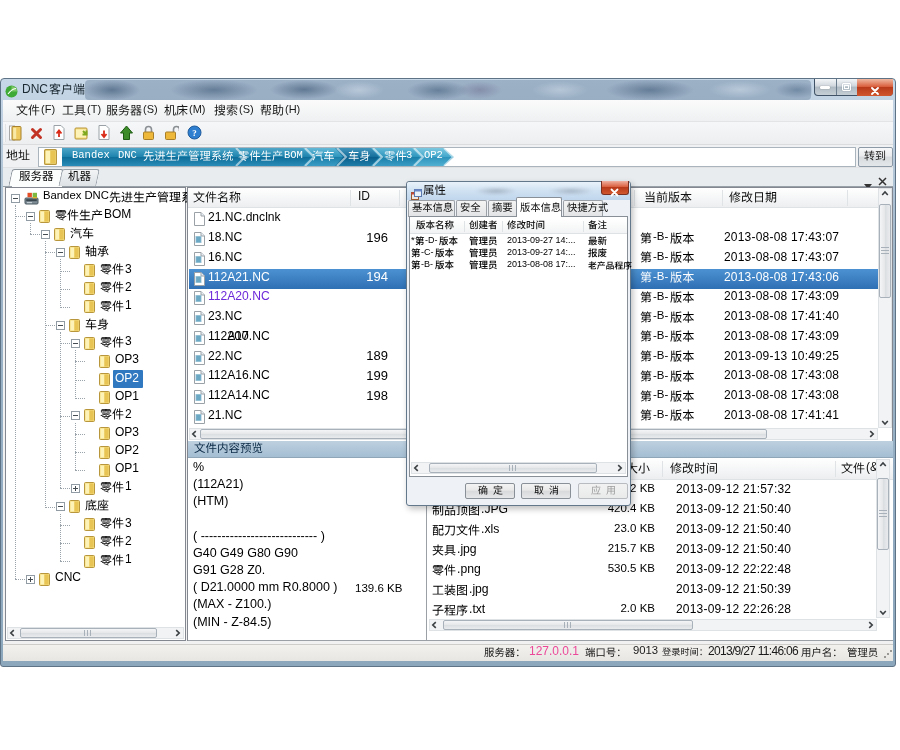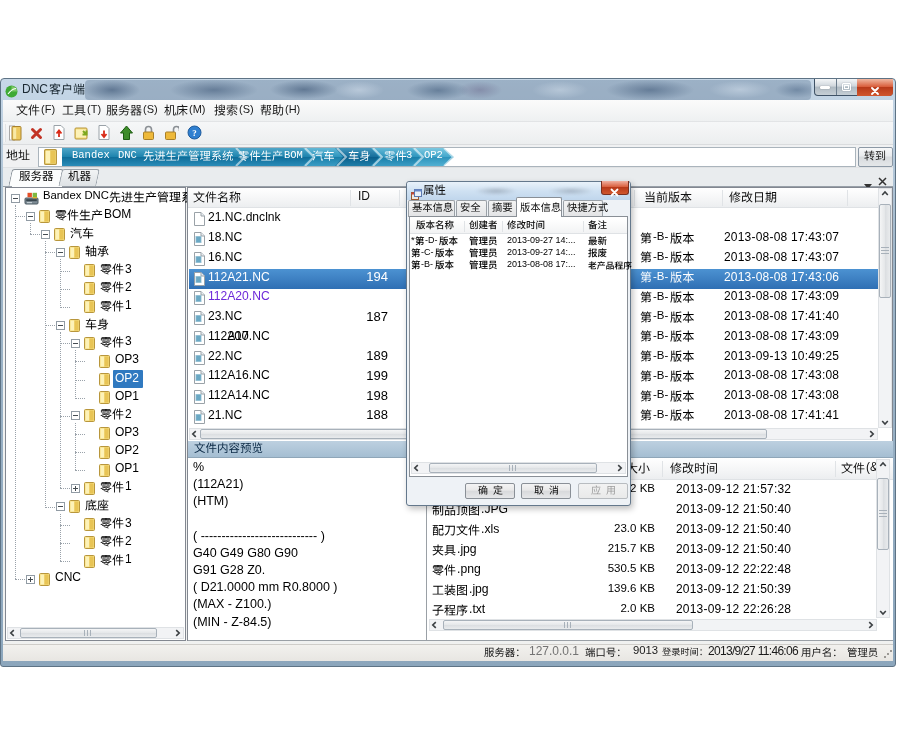--- a/index.html
+++ b/index.html
@@ -714,20 +714,21 @@
 <div style="position:absolute;left:208px;top:210.2px;height:18.1px;line-height:18.1px;font:normal 12.1px 'Liberation Sans',sans-serif;color:#000;white-space:pre">21.NC.dnclnk</div>
 <div style="position:absolute;left:193px;top:232.05px;width:12px;height:14px;">
       <svg width="12" height="14" viewBox="0 0 12 14" style="display:block">
 <path d="M1.5 .5 h6.5 l3.5 3.5 v9.5 h-10 z" fill="#fff" stroke="#9aa2a8"></path>
 <path d="M8 .5 v3.5 h3.5" fill="#e8eef2" stroke="#9aa2a8"></path>
         <rect x="2.5" y="4" width="6" height="7" fill="#9fc6d8"></rect>
         <rect x="3.2" y="4.8" width="4.6" height="5.4" fill="#6aa8c4"></rect>
 </svg>
     </div>
 <div style="position:absolute;left:208px;top:230.0px;height:18.1px;line-height:18.1px;font:normal 12.1px 'Liberation Sans',sans-serif;color:#000;white-space:pre">18.NC</div>
+<div style="position:absolute;left:88px;top:229.6px;width:300px;height:19px;line-height:19px;font:normal 13px 'Liberation Sans',sans-serif;color:#000;text-align:right;white-space:pre">196</div>
 <div style="position:absolute;left:640px;top:231.6px;width:13px;height:14px;overflow:hidden">
       <svg width="13" height="14" viewBox="0 0 13 14" style="display:block">
         <g transform="translate(0,10.56) scale(0.012,-0.012)" fill="#000">
           <path transform="translate(0.0,0)" d="M168 401C160 329 145 240 131 180H398C315 93 188 17 70 -22C87 -36 108 -63 119 -81C238 -34 369 51 457 151V-80H531V180H821C811 89 800 50 786 36C778 29 768 28 750 28C732 27 685 28 636 33C647 14 656 -15 657 -36C709 -39 758 -39 783 -37C812 -35 830 -29 847 -12C873 13 886 74 900 214C901 224 902 244 902 244H531V337H868V558H131V494H457V401ZM231 337H457V244H217ZM531 494H795V401H531ZM212 845C177 749 117 658 46 598C65 589 95 572 109 561C147 597 184 643 216 696H271C292 656 312 607 321 575L387 599C380 624 364 662 346 696H507V754H249C261 778 272 803 281 828ZM598 845C572 753 525 665 464 607C483 598 515 579 530 568C561 602 591 646 617 696H685C718 657 749 607 763 574L828 602C816 628 793 664 767 696H947V754H644C654 778 663 803 670 828Z"></path>
         </g>
       </svg>
     </div>
 <div style="position:absolute;left:653px;top:230.3px;height:17.5px;line-height:17.5px;font:normal 11.5px 'Liberation Sans',sans-serif;color:#000;white-space:pre">-B-</div>
 <div style="position:absolute;left:670px;top:231.5px;width:25px;height:15px;overflow:hidden">
       <svg width="25" height="15" viewBox="0 0 25 15" style="display:block">
@@ -820,21 +821,20 @@
 <div style="position:absolute;left:724px;top:289.3px;height:18px;line-height:18px;font:normal 12px 'Liberation Sans',sans-serif;color:#000;letter-spacing:0.2px;white-space:pre">2013-08-08 17:43:09</div>
 <div style="position:absolute;left:193px;top:311.05px;width:12px;height:14px;">
       <svg width="12" height="14" viewBox="0 0 12 14" style="display:block">
 <path d="M1.5 .5 h6.5 l3.5 3.5 v9.5 h-10 z" fill="#fff" stroke="#9aa2a8"></path>
 <path d="M8 .5 v3.5 h3.5" fill="#e8eef2" stroke="#9aa2a8"></path>
         <rect x="2.5" y="4" width="6" height="7" fill="#9fc6d8"></rect>
         <rect x="3.2" y="4.8" width="4.6" height="5.4" fill="#6aa8c4"></rect>
 </svg>
     </div>
 <div style="position:absolute;left:208px;top:309.0px;height:18.1px;line-height:18.1px;font:normal 12.1px 'Liberation Sans',sans-serif;color:#000;white-space:pre">23.NC</div>
-<div style="position:absolute;left:88px;top:308.6px;width:300px;height:19px;line-height:19px;font:normal 13px 'Liberation Sans',sans-serif;color:#000;text-align:right;white-space:pre">187</div>
 <div style="position:absolute;left:640px;top:310.6px;width:13px;height:14px;overflow:hidden">
       <svg width="13" height="14" viewBox="0 0 13 14" style="display:block">
         <g transform="translate(0,10.56) scale(0.012,-0.012)" fill="#000">
           <path transform="translate(0.0,0)" d="M168 401C160 329 145 240 131 180H398C315 93 188 17 70 -22C87 -36 108 -63 119 -81C238 -34 369 51 457 151V-80H531V180H821C811 89 800 50 786 36C778 29 768 28 750 28C732 27 685 28 636 33C647 14 656 -15 657 -36C709 -39 758 -39 783 -37C812 -35 830 -29 847 -12C873 13 886 74 900 214C901 224 902 244 902 244H531V337H868V558H131V494H457V401ZM231 337H457V244H217ZM531 494H795V401H531ZM212 845C177 749 117 658 46 598C65 589 95 572 109 561C147 597 184 643 216 696H271C292 656 312 607 321 575L387 599C380 624 364 662 346 696H507V754H249C261 778 272 803 281 828ZM598 845C572 753 525 665 464 607C483 598 515 579 530 568C561 602 591 646 617 696H685C718 657 749 607 763 574L828 602C816 628 793 664 767 696H947V754H644C654 778 663 803 670 828Z"></path>
         </g>
       </svg>
     </div>
 <div style="position:absolute;left:653px;top:309.3px;height:17.5px;line-height:17.5px;font:normal 11.5px 'Liberation Sans',sans-serif;color:#000;white-space:pre">-B-</div>
 <div style="position:absolute;left:670px;top:310.5px;width:25px;height:15px;overflow:hidden">
       <svg width="25" height="15" viewBox="0 0 25 15" style="display:block">
@@ -955,21 +955,20 @@
 <div style="position:absolute;left:724px;top:388.1px;height:18px;line-height:18px;font:normal 12px 'Liberation Sans',sans-serif;color:#000;letter-spacing:0.2px;white-space:pre">2013-08-08 17:43:08</div>
 <div style="position:absolute;left:193px;top:409.8px;width:12px;height:14px;">
       <svg width="12" height="14" viewBox="0 0 12 14" style="display:block">
 <path d="M1.5 .5 h6.5 l3.5 3.5 v9.5 h-10 z" fill="#fff" stroke="#9aa2a8"></path>
 <path d="M8 .5 v3.5 h3.5" fill="#e8eef2" stroke="#9aa2a8"></path>
         <rect x="2.5" y="4" width="6" height="7" fill="#9fc6d8"></rect>
         <rect x="3.2" y="4.8" width="4.6" height="5.4" fill="#6aa8c4"></rect>
 </svg>
     </div>
 <div style="position:absolute;left:208px;top:407.8px;height:18.1px;line-height:18.1px;font:normal 12.1px 'Liberation Sans',sans-serif;color:#000;white-space:pre">21.NC</div>
-<div style="position:absolute;left:88px;top:407.3px;width:300px;height:19px;line-height:19px;font:normal 13px 'Liberation Sans',sans-serif;color:#000;text-align:right;white-space:pre">188</div>
 <div style="position:absolute;left:640px;top:409.4px;width:13px;height:14px;overflow:hidden">
       <svg width="13" height="14" viewBox="0 0 13 14" style="display:block">
         <g transform="translate(0,10.56) scale(0.012,-0.012)" fill="#000">
           <path transform="translate(0.0,0)" d="M168 401C160 329 145 240 131 180H398C315 93 188 17 70 -22C87 -36 108 -63 119 -81C238 -34 369 51 457 151V-80H531V180H821C811 89 800 50 786 36C778 29 768 28 750 28C732 27 685 28 636 33C647 14 656 -15 657 -36C709 -39 758 -39 783 -37C812 -35 830 -29 847 -12C873 13 886 74 900 214C901 224 902 244 902 244H531V337H868V558H131V494H457V401ZM231 337H457V244H217ZM531 494H795V401H531ZM212 845C177 749 117 658 46 598C65 589 95 572 109 561C147 597 184 643 216 696H271C292 656 312 607 321 575L387 599C380 624 364 662 346 696H507V754H249C261 778 272 803 281 828ZM598 845C572 753 525 665 464 607C483 598 515 579 530 568C561 602 591 646 617 696H685C718 657 749 607 763 574L828 602C816 628 793 664 767 696H947V754H644C654 778 663 803 670 828Z"></path>
         </g>
       </svg>
     </div>
 <div style="position:absolute;left:653px;top:408.1px;height:17.5px;line-height:17.5px;font:normal 11.5px 'Liberation Sans',sans-serif;color:#000;white-space:pre">-B-</div>
 <div style="position:absolute;left:670px;top:409.2px;width:25px;height:15px;overflow:hidden">
       <svg width="25" height="15" viewBox="0 0 25 15" style="display:block">
@@ -1093,20 +1092,21 @@
       <svg width="49" height="14" viewBox="0 0 49 14" style="display:block">
         <g transform="translate(0,10.56) scale(0.012,-0.012)" fill="#000">
           <path transform="translate(0.0,0)" d="M676 748V194H747V748ZM854 830V23C854 7 849 2 834 2C815 1 759 1 700 3C710 -20 721 -55 725 -76C800 -76 855 -74 885 -62C916 -48 928 -26 928 24V830ZM142 816C121 719 87 619 41 552C60 545 93 532 108 524C125 553 142 588 158 627H289V522H45V453H289V351H91V2H159V283H289V-79H361V283H500V78C500 67 497 64 486 64C475 63 442 63 400 65C409 46 418 19 421 -1C476 -1 515 0 538 11C563 23 569 42 569 76V351H361V453H604V522H361V627H565V696H361V836H289V696H183C194 730 204 766 212 802Z"></path>
           <path transform="translate(1000.0,0)" d="M302 726H701V536H302ZM229 797V464H778V797ZM83 357V-80H155V-26H364V-71H439V357ZM155 47V286H364V47ZM549 357V-80H621V-26H849V-74H925V357ZM621 47V286H849V47Z"></path>
           <path transform="translate(2000.0,0)" d="M662 496V295C662 191 645 58 398 -21C413 -37 435 -63 444 -80C695 15 736 168 736 294V496ZM707 90C779 39 869 -34 912 -82L963 -25C918 22 827 92 755 139ZM476 628V155H547V557H848V157H921V628H692L730 729H961V796H435V729H648C641 696 631 659 621 628ZM45 769V698H207V51C207 35 202 31 185 30C169 29 115 29 54 31C66 10 78 -24 82 -44C162 -45 211 -42 240 -29C271 -17 282 5 282 51V698H416V769Z"></path>
           <path transform="translate(3000.0,0)" d="M375 279C455 262 557 227 613 199L644 250C588 276 487 309 407 325ZM275 152C413 135 586 95 682 61L715 117C618 149 445 188 310 203ZM84 796V-80H156V-38H842V-80H917V796ZM156 29V728H842V29ZM414 708C364 626 278 548 192 497C208 487 234 464 245 452C275 472 306 496 337 523C367 491 404 461 444 434C359 394 263 364 174 346C187 332 203 303 210 285C308 308 413 345 508 396C591 351 686 317 781 296C790 314 809 340 823 353C735 369 647 396 569 432C644 481 707 538 749 606L706 631L695 628H436C451 647 465 666 477 686ZM378 563 385 570H644C608 531 560 496 506 465C455 494 411 527 378 563Z"></path>
         </g>
       </svg>
     </div>
 <div style="position:absolute;left:481px;top:501.9px;height:18.2px;line-height:18.2px;font:normal 12.2px 'Liberation Sans',sans-serif;color:#000;white-space:pre">.JPG</div>
+<div style="position:absolute;left:355px;top:502.2px;width:300px;height:17.5px;line-height:17.5px;font:normal 11.5px 'Liberation Sans',sans-serif;color:#000;text-align:right;white-space:pre">420.4 KB</div>
 <div style="position:absolute;left:676px;top:502.0px;height:18px;line-height:18px;font:normal 12px 'Liberation Sans',sans-serif;color:#000;letter-spacing:0.2px;white-space:pre">2013-09-12 21:50:40</div>
 <div style="position:absolute;left:432px;top:523.6px;width:49px;height:14px;overflow:hidden">
       <svg width="49" height="14" viewBox="0 0 49 14" style="display:block">
         <g transform="translate(0,10.56) scale(0.012,-0.012)" fill="#000">
           <path transform="translate(0.0,0)" d="M554 795V723H858V480H557V46C557 -46 585 -70 678 -70C697 -70 825 -70 846 -70C937 -70 959 -24 968 139C947 144 916 158 898 171C893 27 886 1 841 1C813 1 707 1 686 1C640 1 631 8 631 46V408H858V340H930V795ZM143 158H420V54H143ZM143 214V553H211V474C211 420 201 355 143 304C153 298 169 283 176 274C239 332 253 412 253 473V553H309V364C309 316 321 307 361 307C368 307 402 307 410 307H420V214ZM57 801V734H201V618H82V-76H143V-7H420V-62H482V618H369V734H505V801ZM255 618V734H314V618ZM352 553H420V351L417 353C415 351 413 350 402 350C395 350 370 350 365 350C353 350 352 352 352 365Z"></path>
           <path transform="translate(1000.0,0)" d="M86 733V657H390C380 418 350 121 42 -21C64 -37 88 -64 100 -84C421 74 461 393 473 657H826C813 229 795 60 760 24C748 10 735 7 714 7C687 7 619 7 546 14C561 -9 571 -44 573 -67C637 -72 705 -73 743 -69C782 -65 807 -56 832 -23C877 30 890 200 906 689C907 701 907 733 907 733Z"></path>
           <path transform="translate(2000.0,0)" d="M423 823C453 774 485 707 497 666L580 693C566 734 531 799 501 847ZM50 664V590H206C265 438 344 307 447 200C337 108 202 40 36 -7C51 -25 75 -60 83 -78C250 -24 389 48 502 146C615 46 751 -28 915 -73C928 -52 950 -20 967 -4C807 36 671 107 560 201C661 304 738 432 796 590H954V664ZM504 253C410 348 336 462 284 590H711C661 455 592 344 504 253Z"></path>
           <path transform="translate(3000.0,0)" d="M317 341V268H604V-80H679V268H953V341H679V562H909V635H679V828H604V635H470C483 680 494 728 504 775L432 790C409 659 367 530 309 447C327 438 359 420 373 409C400 451 425 504 446 562H604V341ZM268 836C214 685 126 535 32 437C45 420 67 381 75 363C107 397 137 437 167 480V-78H239V597C277 667 311 741 339 815Z"></path>
         </g>
       </svg>
@@ -1139,21 +1139,21 @@
 <div style="position:absolute;left:432px;top:583.6px;width:37px;height:14px;overflow:hidden">
       <svg width="37" height="14" viewBox="0 0 37 14" style="display:block">
         <g transform="translate(0,10.56) scale(0.012,-0.012)" fill="#000">
           <path transform="translate(0.0,0)" d="M52 72V-3H951V72H539V650H900V727H104V650H456V72Z"></path>
           <path transform="translate(1000.0,0)" d="M68 742C113 711 166 665 190 634L238 682C213 713 158 756 114 785ZM439 375C451 355 463 331 472 309H52V247H400C307 181 166 127 37 102C51 88 70 63 80 46C139 60 201 80 260 105V39C260 -2 227 -18 208 -24C217 -39 229 -68 233 -85C254 -73 289 -64 575 0C574 14 575 43 578 60L333 10V139C395 170 451 207 494 247C574 84 720 -26 918 -74C926 -54 946 -26 961 -12C867 7 783 41 715 89C774 116 843 153 894 189L839 230C797 197 727 155 668 125C627 160 593 201 567 247H949V309H557C546 337 528 370 511 396ZM624 840V702H386V636H624V477H416V411H916V477H699V636H935V702H699V840ZM37 485 63 422 272 519V369H342V840H272V588C184 549 97 509 37 485Z"></path>
           <path transform="translate(2000.0,0)" d="M375 279C455 262 557 227 613 199L644 250C588 276 487 309 407 325ZM275 152C413 135 586 95 682 61L715 117C618 149 445 188 310 203ZM84 796V-80H156V-38H842V-80H917V796ZM156 29V728H842V29ZM414 708C364 626 278 548 192 497C208 487 234 464 245 452C275 472 306 496 337 523C367 491 404 461 444 434C359 394 263 364 174 346C187 332 203 303 210 285C308 308 413 345 508 396C591 351 686 317 781 296C790 314 809 340 823 353C735 369 647 396 569 432C644 481 707 538 749 606L706 631L695 628H436C451 647 465 666 477 686ZM378 563 385 570H644C608 531 560 496 506 465C455 494 411 527 378 563Z"></path>
         </g>
       </svg>
     </div>
 <div style="position:absolute;left:469px;top:581.9px;height:18.2px;line-height:18.2px;font:normal 12.2px 'Liberation Sans',sans-serif;color:#000;white-space:pre">.jpg</div>
-<div style="position:absolute;left:355px;top:582.2px;width:300px;height:17.5px;line-height:17.5px;font:normal 11.5px 'Liberation Sans',sans-serif;color:#000;text-align:right;white-space:pre">139.6 KB</div>
+<div style="position:absolute;left:355px;top:582.2px;width:300px;height:17.5px;line-height:17.5px;font:normal 11.5px 'Liberation Sans',sans-serif;color:#000;white-space:pre">139.6 KB</div>
 <div style="position:absolute;left:676px;top:582.0px;height:18px;line-height:18px;font:normal 12px 'Liberation Sans',sans-serif;color:#000;letter-spacing:0.2px;white-space:pre">2013-09-12 21:50:39</div>
 <div style="position:absolute;left:432px;top:603.6px;width:37px;height:14px;overflow:hidden">
       <svg width="37" height="14" viewBox="0 0 37 14" style="display:block">
         <g transform="translate(0,10.56) scale(0.012,-0.012)" fill="#000">
           <path transform="translate(0.0,0)" d="M465 540V395H51V320H465V20C465 2 458 -3 438 -4C416 -5 342 -6 261 -2C273 -24 287 -58 293 -80C389 -80 454 -78 491 -66C530 -54 543 -31 543 19V320H953V395H543V501C657 560 786 650 873 734L816 777L799 772H151V698H716C645 640 548 579 465 540Z"></path>
           <path transform="translate(1000.0,0)" d="M532 733H834V549H532ZM462 798V484H907V798ZM448 209V144H644V13H381V-53H963V13H718V144H919V209H718V330H941V396H425V330H644V209ZM361 826C287 792 155 763 43 744C52 728 62 703 65 687C112 693 162 702 212 712V558H49V488H202C162 373 93 243 28 172C41 154 59 124 67 103C118 165 171 264 212 365V-78H286V353C320 311 360 257 377 229L422 288C402 311 315 401 286 426V488H411V558H286V729C333 740 377 753 413 768Z"></path>
           <path transform="translate(2000.0,0)" d="M371 437C438 408 518 370 583 336H230V271H542V8C542 -7 537 -11 517 -12C498 -13 431 -13 357 -11C367 -32 379 -60 383 -81C473 -81 533 -81 569 -70C606 -59 617 -38 617 7V271H833C799 225 761 178 729 146L789 116C841 166 897 245 949 317L895 340L882 336H697L705 344C685 356 658 370 629 384C712 429 798 493 857 554L808 591L791 587H288V525H724C678 485 619 444 564 416C514 439 461 462 416 481ZM471 824C486 795 504 759 517 728H120V450C120 305 113 102 31 -41C48 -49 81 -70 94 -83C180 69 193 295 193 450V658H951V728H603C589 761 564 809 543 845Z"></path>
         </g>
       </svg>
     </div>
@@ -1195,21 +1195,21 @@
 <div style="position:absolute;left:484px;top:646.6px;width:42px;height:13px;overflow:hidden">
       <svg width="42" height="13" viewBox="0 0 42 13" style="display:block">
         <g transform="translate(0,9.152000000000001) scale(0.0104,-0.0104)" fill="#1a1a1a">
           <path transform="translate(0.0,0)" d="M108 803V444C108 296 102 95 34 -46C52 -52 82 -69 95 -81C141 14 161 140 170 259H329V11C329 -4 323 -8 310 -8C297 -9 255 -9 209 -8C219 -28 228 -61 230 -80C298 -80 338 -79 364 -66C390 -54 399 -31 399 10V803ZM176 733H329V569H176ZM176 499H329V330H174C175 370 176 409 176 444ZM858 391C836 307 801 231 758 166C711 233 675 309 648 391ZM487 800V-80H558V391H583C615 287 659 191 716 110C670 54 617 11 562 -19C578 -32 598 -57 606 -74C661 -42 713 1 759 54C806 -2 860 -48 921 -81C933 -63 954 -37 970 -23C907 7 851 53 802 109C865 198 914 311 941 447L897 463L884 460H558V730H839V607C839 595 836 592 820 591C804 590 751 590 690 592C700 574 711 548 714 528C790 528 841 528 872 538C904 549 912 569 912 606V800Z"></path>
           <path transform="translate(1000.0000000000001,0)" d="M446 381C442 345 435 312 427 282H126V216H404C346 87 235 20 57 -14C70 -29 91 -62 98 -78C296 -31 420 53 484 216H788C771 84 751 23 728 4C717 -5 705 -6 684 -6C660 -6 595 -5 532 1C545 -18 554 -46 556 -66C616 -69 675 -70 706 -69C742 -67 765 -61 787 -41C822 -10 844 66 866 248C868 259 870 282 870 282H505C513 311 519 342 524 375ZM745 673C686 613 604 565 509 527C430 561 367 604 324 659L338 673ZM382 841C330 754 231 651 90 579C106 567 127 540 137 523C188 551 234 583 275 616C315 569 365 529 424 497C305 459 173 435 46 423C58 406 71 376 76 357C222 375 373 406 508 457C624 410 764 382 919 369C928 390 945 420 961 437C827 444 702 463 597 495C708 549 802 619 862 710L817 741L804 737H397C421 766 442 796 460 826Z"></path>
           <path transform="translate(2000.0000000000002,0)" d="M196 730H366V589H196ZM622 730H802V589H622ZM614 484C656 468 706 443 740 420H452C475 452 495 485 511 518L437 532V795H128V524H431C415 489 392 454 364 420H52V353H298C230 293 141 239 30 198C45 184 64 158 72 141L128 165V-80H198V-51H365V-74H437V229H246C305 267 355 309 396 353H582C624 307 679 264 739 229H555V-80H624V-51H802V-74H875V164L924 148C934 166 955 194 972 208C863 234 751 288 675 353H949V420H774L801 449C768 475 704 506 653 524ZM553 795V524H875V795ZM198 15V163H365V15ZM624 15V163H802V15Z"></path>
           <path transform="translate(3000.0000000000005,0)" d="M250 486C290 486 326 515 326 560C326 606 290 636 250 636C210 636 174 606 174 560C174 515 210 486 250 486ZM250 -4C290 -4 326 26 326 71C326 117 290 146 250 146C210 146 174 117 174 71C174 26 210 -4 250 -4Z"></path>
         </g>
       </svg>
     </div>
-<div style="position:absolute;left:529px;top:644.0px;height:18px;line-height:18px;font:normal 12px 'Liberation Sans',sans-serif;color:#737373;white-space:pre">127.0.0.1</div>
+<div style="position:absolute;left:529px;top:644.0px;height:18px;line-height:18px;font:normal 12px 'Liberation Sans',sans-serif;color:#ec4899;white-space:pre">127.0.0.1</div>
 <div style="position:absolute;left:585px;top:646.6px;width:42px;height:13px;overflow:hidden">
       <svg width="42" height="13" viewBox="0 0 42 13" style="display:block">
         <g transform="translate(0,9.152000000000001) scale(0.0104,-0.0104)" fill="#1a1a1a">
           <path transform="translate(0.0,0)" d="M50 652V582H387V652ZM82 524C104 411 122 264 126 165L186 176C182 275 163 420 140 534ZM150 810C175 764 204 701 216 661L283 684C270 724 241 784 214 830ZM407 320V-79H475V255H563V-70H623V255H715V-68H775V255H868V-10C868 -19 865 -22 856 -22C848 -23 823 -23 795 -22C803 -39 813 -64 816 -82C861 -82 888 -81 909 -70C930 -60 934 -43 934 -11V320H676L704 411H957V479H376V411H620C615 381 608 348 602 320ZM419 790V552H922V790H850V618H699V838H627V618H489V790ZM290 543C278 422 254 246 230 137C160 120 94 105 44 95L61 20C155 44 276 75 394 105L385 175L289 151C313 258 338 412 355 531Z"></path>
           <path transform="translate(1000.0000000000001,0)" d="M127 735V-55H205V30H796V-51H876V735ZM205 107V660H796V107Z"></path>
           <path transform="translate(2000.0000000000002,0)" d="M260 732H736V596H260ZM185 799V530H815V799ZM63 440V371H269C249 309 224 240 203 191H727C708 75 688 19 663 -1C651 -9 639 -10 615 -10C587 -10 514 -9 444 -2C458 -23 468 -52 470 -74C539 -78 605 -79 639 -77C678 -76 702 -70 726 -50C763 -18 788 57 812 225C814 236 816 259 816 259H315L352 371H933V440Z"></path>
           <path transform="translate(3000.0000000000005,0)" d="M250 486C290 486 326 515 326 560C326 606 290 636 250 636C210 636 174 606 174 560C174 515 210 486 250 486ZM250 -4C290 -4 326 26 326 71C326 117 290 146 250 146C210 146 174 117 174 71C174 26 210 -4 250 -4Z"></path>
         </g>
       </svg>
     </div>

